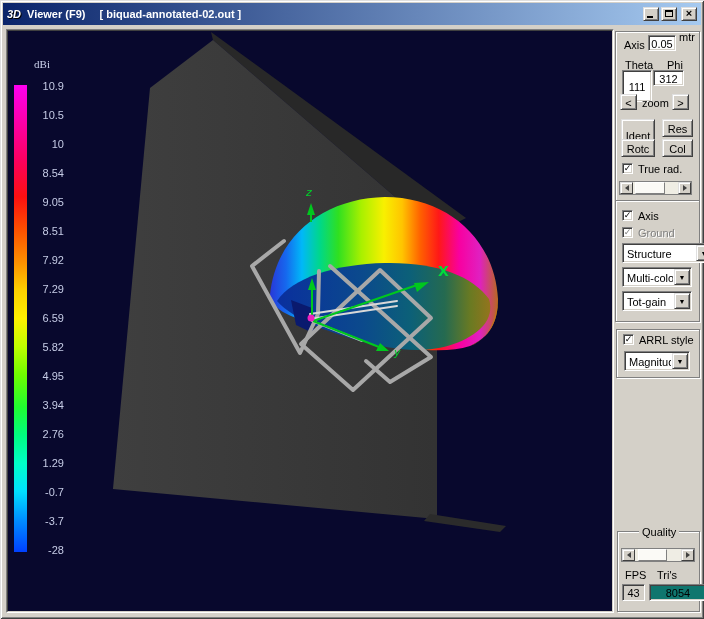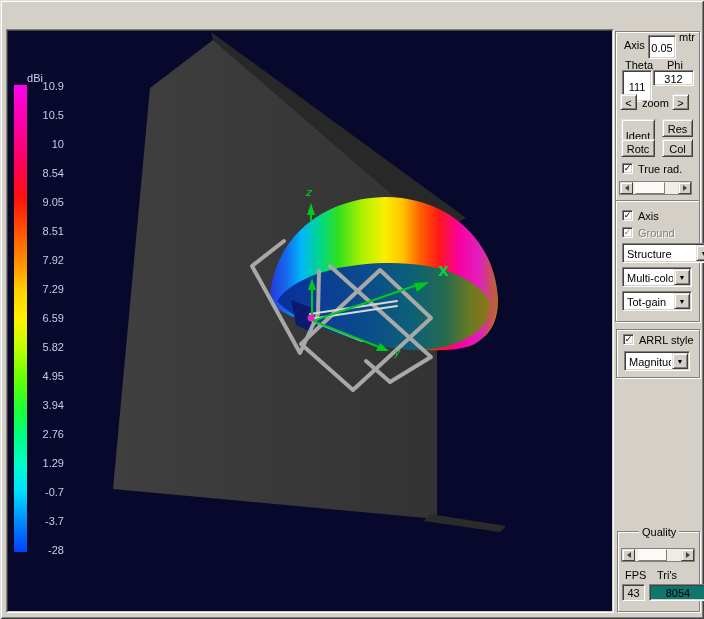--- a/index.html
+++ b/index.html
@@ -19,21 +19,21 @@
     box-shadow:inset 1px 1px 0 #fff,inset -1px -1px 0 #808080;cursor:default;}
   .g-min{position:absolute;left:3px;bottom:2px;width:6px;height:2px;background:#000;}
   .g-max{position:absolute;left:3px;top:2px;width:8px;height:7px;border:1px solid #000;border-top-width:2px;}
   .g-close{position:absolute;left:0;top:-1px;width:14px;text-align:center;font-weight:bold;font-size:11px;color:#000;}
   
   .canvas-frame{position:absolute;left:6px;top:29px;width:608px;height:584px;
     border:1px solid;border-color:#808080 #fff #fff #808080;}
   .canvas-frame-inner{width:100%;height:100%;border:1px solid;border-color:#404040 #d4d0c8 #d4d0c8 #404040;}
   .canvas{position:absolute;left:8px;top:31px;width:604px;height:580px;background:#08082d;overflow:hidden;}
   .scene-svg{position:absolute;left:0;top:0;}
-  .cb-unit{position:absolute;left:12px;top:41px;width:30px;text-align:center;color:#ccd2ec;}
+  .cb-unit{position:absolute;left:12px;top:27px;width:30px;text-align:right;color:#ccd2ec;font-family:Liberation Serif, serif;}
   .cb-bar{position:absolute;left:6px;top:54px;width:13px;height:467px;
     background:linear-gradient(to bottom,#ff00f0 0%,#ff00a8 8%,#ff0060 16%,#ff1010 24%,#ff5000 31%,#ff9000 38%,#ffd000 44%,#fff000 50%,#c0ff00 56%,#70ff00 62%,#20ff30 69%,#00ff80 75%,#00ffc8 81%,#00e0ff 87%,#0090ff 93%,#0040ff 100%);}
   .cb-label{position:absolute;left:20px;width:36px;text-align:right;color:#c6ccE6;color:#c6cce6;}
   
   .panel{position:absolute;left:615px;top:29px;width:87px;height:584px;}
   .groupbox{position:absolute;border:1px solid #808080;box-shadow:inset 1px 1px 0 #fff,1px 1px 0 #fff;}
   .divider{position:absolute;border-top:1px solid #808080;border-bottom:1px solid #fff;height:0;}
   .lbl{position:absolute;white-space:nowrap;}
   .lbl-dis{color:#808080;text-shadow:1px 1px 0 #fff;}
   .field{position:absolute;background:#fff;border:1px solid;border-color:#808080 #fff #fff #808080;
@@ -59,20 +59,36 @@
   .tri-r{width:0;height:0;border:3px solid transparent;border-left:4px solid #404040;margin-right:-3px;}
   .sl-track{flex:1;position:relative;}
   .sl-thumb{position:absolute;top:0;height:100%;background:#fbfaf6;border:1px solid;
     border-color:#fff #808080 #808080 #fff;}
 </style>
 </head>
 <body>
 
 <div class="window">
 
+  <div class="titlebar">
+    <div class="app-icon">3D</div>
+    <span class="title-text">Viewer (F9)</span>
+    <span class="title-text title-file">[ biquad-annotated-02.out ]</span>
+    <div class="tb-btns">
+      <div class="tb-btn">
+          <div class="g-min"></div>
+        </div>
+      <div class="tb-btn">
+          <div class="g-max"></div>
+        </div>
+      <div class="tb-btn" style="margin-left:2px">
+          <div class="g-close">×</div>
+        </div>
+    </div>
+  </div>
 
   <div class="canvas-frame">
       <div class="canvas-frame-inner"></div>
     </div>
   <div class="canvas">
 
     <svg class="scene-svg" width="604" height="580" viewBox="8 31 604 580">
       <defs>
         <linearGradient id="slabG" gradientUnits="userSpaceOnUse" x1="113" y1="0" x2="437" y2="0">
           <stop offset="0" stop-color="#3f3f3f"></stop>
@@ -158,27 +174,27 @@
     <span class="cb-label" style="top:455px">-0.7</span>
     <span class="cb-label" style="top:484px">-3.7</span>
     <span class="cb-label" style="top:513px">-28</span>
   </div>
 
   <div class="panel">
 
     <div class="groupbox" style="left:0;top:2px;width:85px;height:291px"></div>
 
     <span class="lbl" style="left:9px;top:10px">Axis</span>
-    <div class="field" style="left:33px;top:6px;width:28px;height:24px">0.05</div>
+    <div class="field" style="left:33px;top:6px;width:28px;height:16px">0.05</div>
     <span class="lbl" style="left:64px;top:2px">mtr</span>
 
     <span class="lbl" style="left:10px;top:30px">Theta</span>
     <span class="lbl" style="left:52px;top:30px">Phi</span>
     <div class="field" style="left:7px;top:41px;width:30px;height:32px">111</div>
-    <div class="field" style="left:38px;top:41px;width:41px;height:16px">312</div>
+    <div class="field" style="left:38px;top:41px;width:31px;height:16px">312</div>
 
     <div class="btn" style="left:5px;top:65px;width:17px;height:16px">&lt;</div>
     <span class="lbl" style="left:27px;top:68px">zoom</span>
     <div class="btn" style="left:57px;top:65px;width:17px;height:16px">&gt;</div>
 
     <div class="btn" style="left:6px;top:90px;width:34px;height:32px">Ident</div>
     <div class="btn" style="left:47px;top:90px;width:31px;height:18px">Res</div>
     <div class="btn" style="left:6px;top:110px;width:34px;height:18px">Rotc</div>
     <div class="btn" style="left:47px;top:110px;width:31px;height:18px">Col</div>
 

